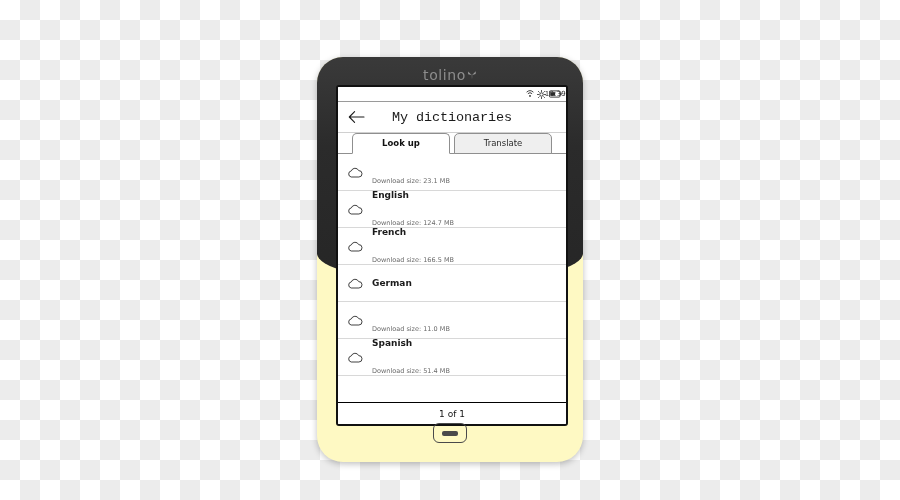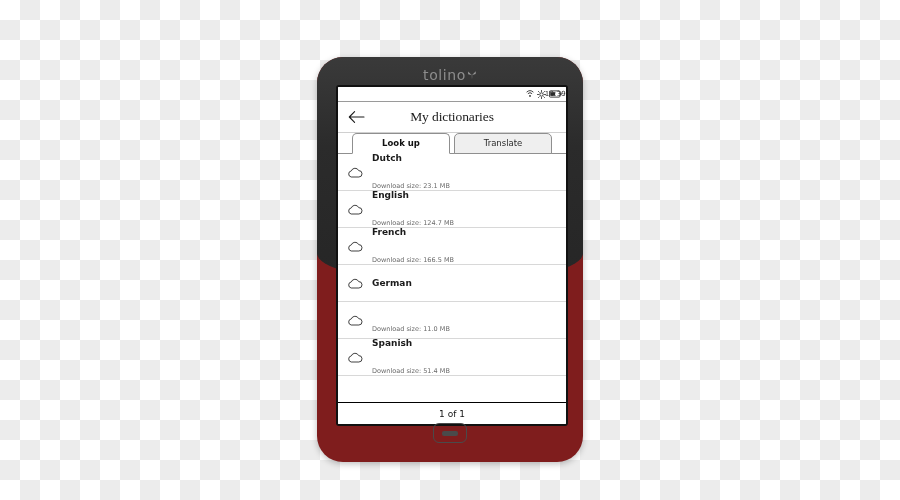--- a/index.html
+++ b/index.html
@@ -10,21 +10,21 @@
     background-image:
       linear-gradient(45deg,#ececec 25%,transparent 25%,transparent 75%,#ececec 75%,#ececec),
       linear-gradient(45deg,#ececec 25%,transparent 25%,transparent 75%,#ececec 75%,#ececec);
     background-size:40px 40px;
     background-position:0 0,20px 20px;
   }
 
   
   #device{
     position:absolute;left:317px;top:57px;width:266px;height:405px;
-    background:#7f1d1d;border-radius:26px;
+    background:#fef9c3;border-radius:26px;
     box-shadow:0 2px 6px rgba(0,0,0,.25);
   }
   #device::before{
     content:"";position:absolute;left:0;top:0;right:0;height:55%;
     border-radius:26px 26px 40% 40%/26px 26px 12% 12%;
     background:linear-gradient(180deg,#3a3a3a 0%,#2b2b2b 40%,#262626 100%);
     pointer-events:none;
   }
 
   
@@ -69,21 +69,21 @@
     flex:0 0 30px;display:flex;align-items:center;position:relative;
     border-bottom:1px solid #d0d0d0;background:#fff;
   }
   #backbtn{
     position:absolute;left:9px;top:50%;transform:translateY(-50%);
     width:18px;height:18px;display:flex;align-items:center;justify-content:center;
     cursor:pointer;
   }
   #pagetitle{
     width:100%;text-align:center;font-size:13.5px;color:#1b1b1b;
-    font-family:Liberation Serif, serif;letter-spacing:-.1px;
+    font-family:Liberation Mono, monospace;letter-spacing:-.1px;
   }
 
   
   #tabs{
     flex:0 0 21px;display:flex;align-items:flex-end;
     padding:0 14px;background:#fff;position:relative;
   }
   #tabs::after{
     content:"";position:absolute;left:0;right:0;bottom:0;height:1px;background:#8f8f8f;
   }
@@ -205,21 +205,20 @@
 
     <div id="list">
 
       <div class="row">
         <div class="cloud">
           <svg width="16" height="11" viewBox="0 0 16 11">
             <path d="M4.2 10 A3.1 3.1 0 0 1 4.3 3.9 A4 4 0 0 1 11.7 3.6 A2.9 2.9 0 0 1 11.9 10 Z" fill="#fff" stroke="#2b2b2b" stroke-width="0.9" stroke-linejoin="round"></path>
           </svg>
         </div>
         <div class="txt">
-          <div class="lang">Dutch</div>
           <div class="size">Download size:  23.1 MB</div>
         </div>
       </div>
 
       <div class="row">
         <div class="cloud">
           <svg width="16" height="11" viewBox="0 0 16 11">
             <path d="M4.2 10 A3.1 3.1 0 0 1 4.3 3.9 A4 4 0 0 1 11.7 3.6 A2.9 2.9 0 0 1 11.9 10 Z" fill="#fff" stroke="#2b2b2b" stroke-width="0.9" stroke-linejoin="round"></path>
           </svg>
         </div>

